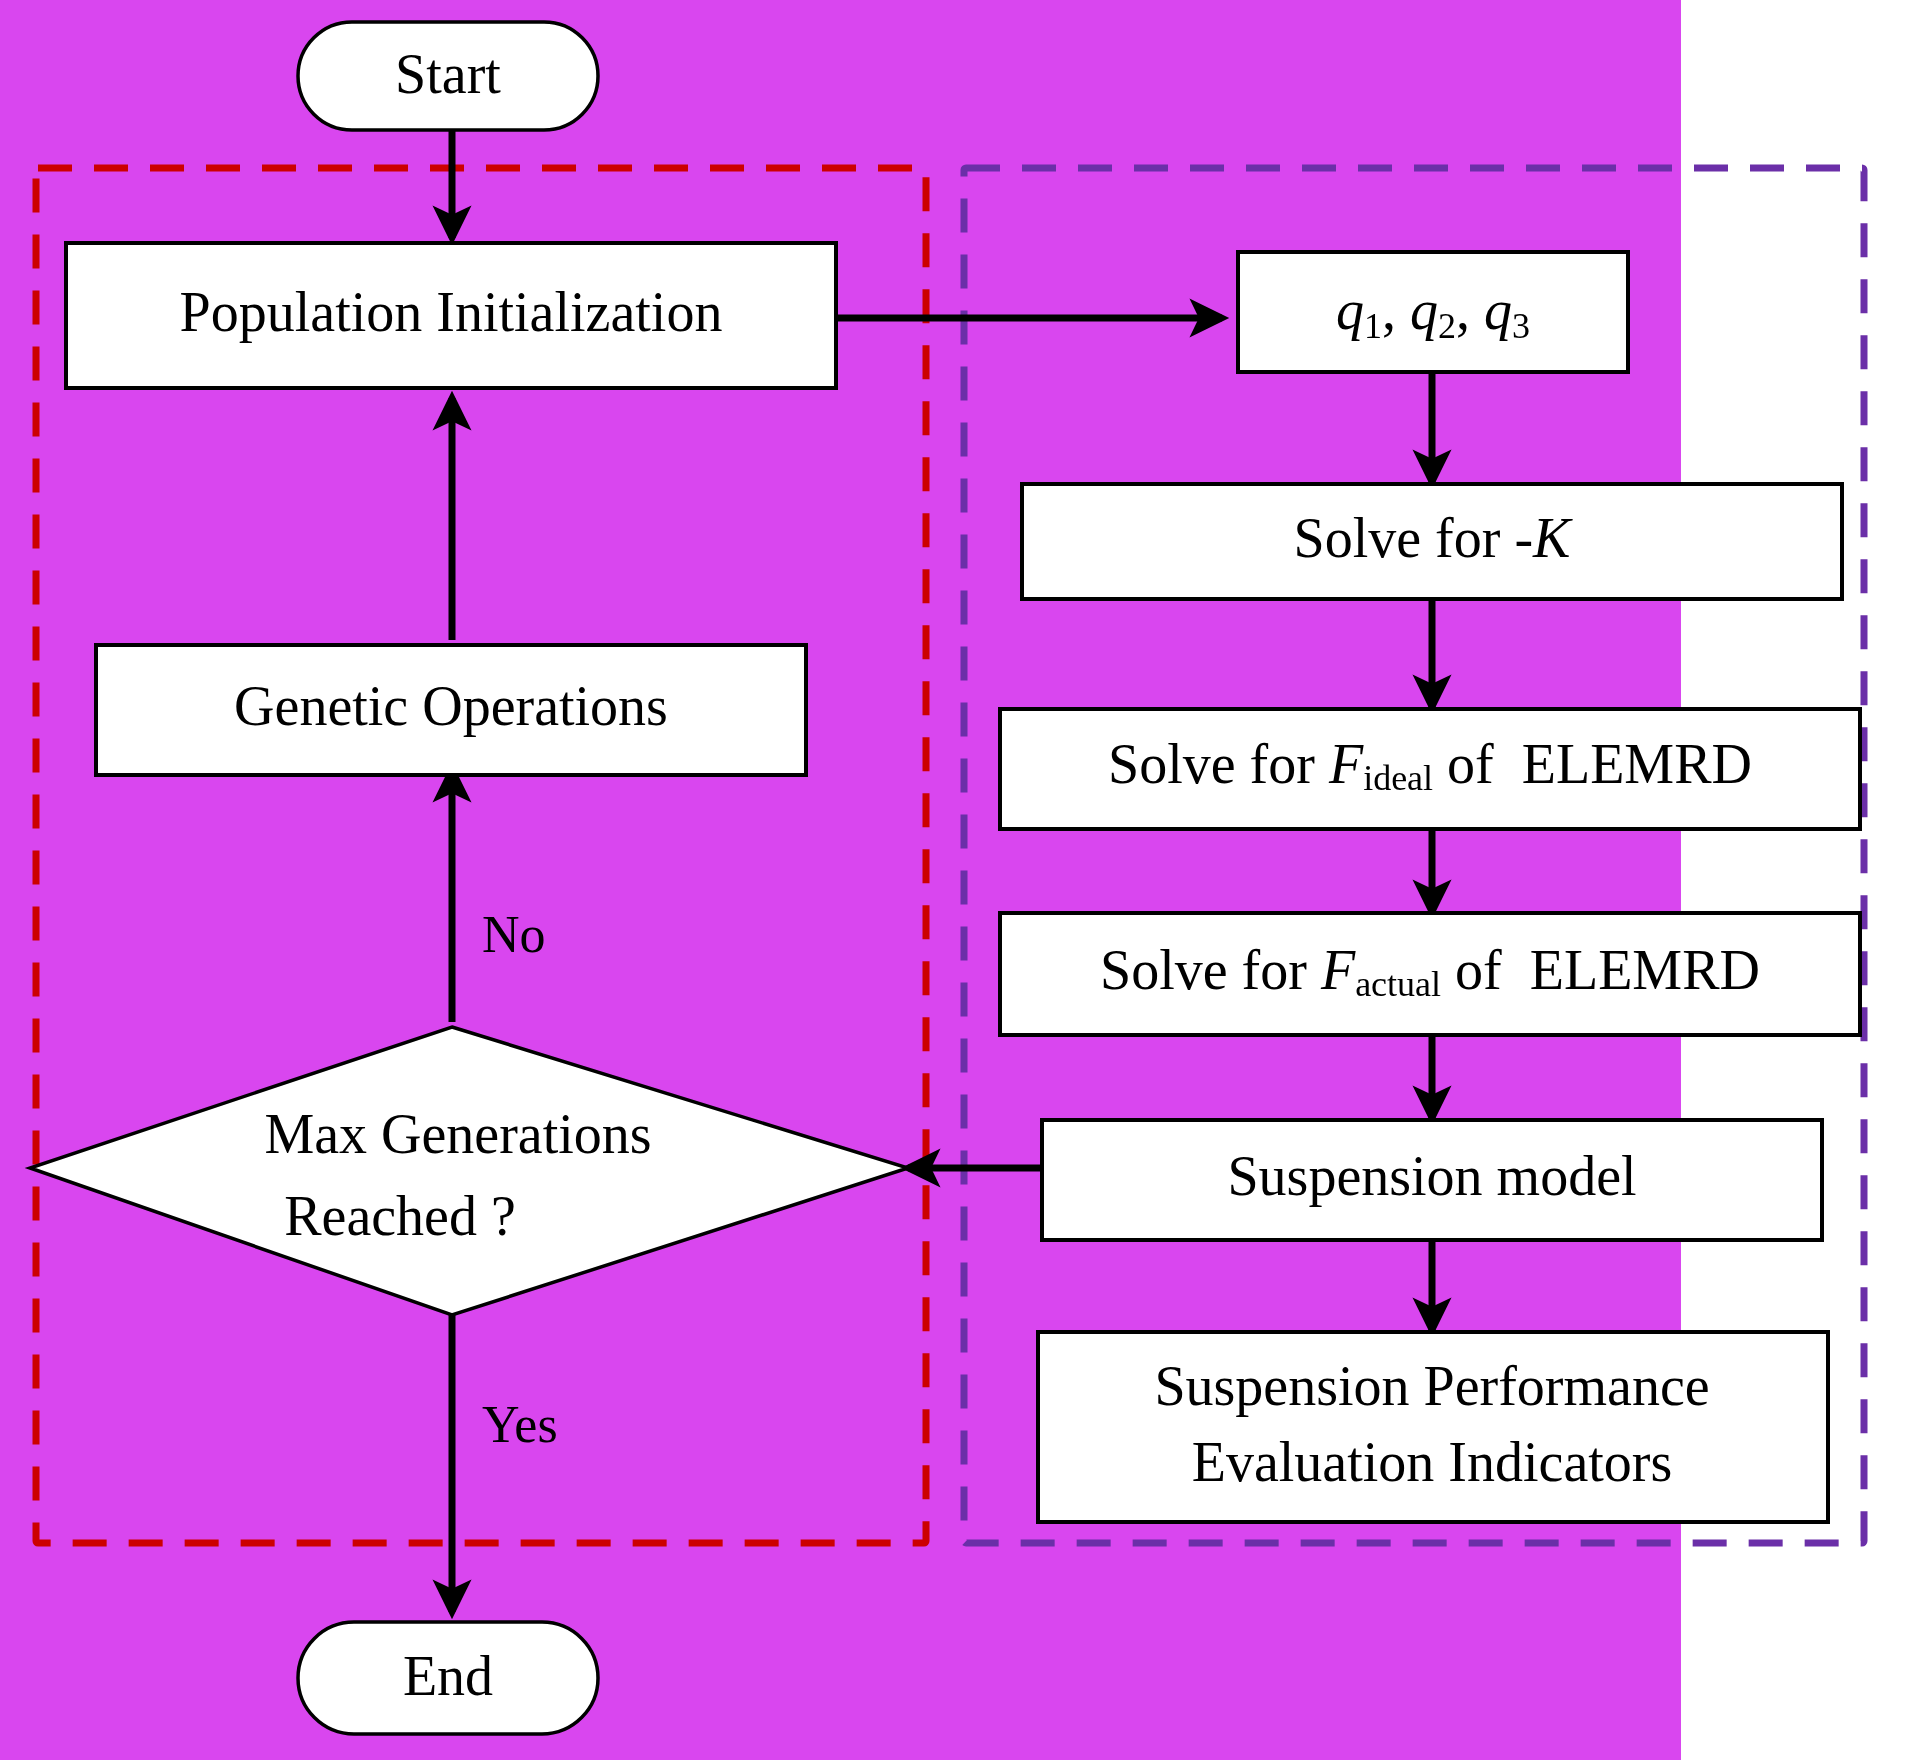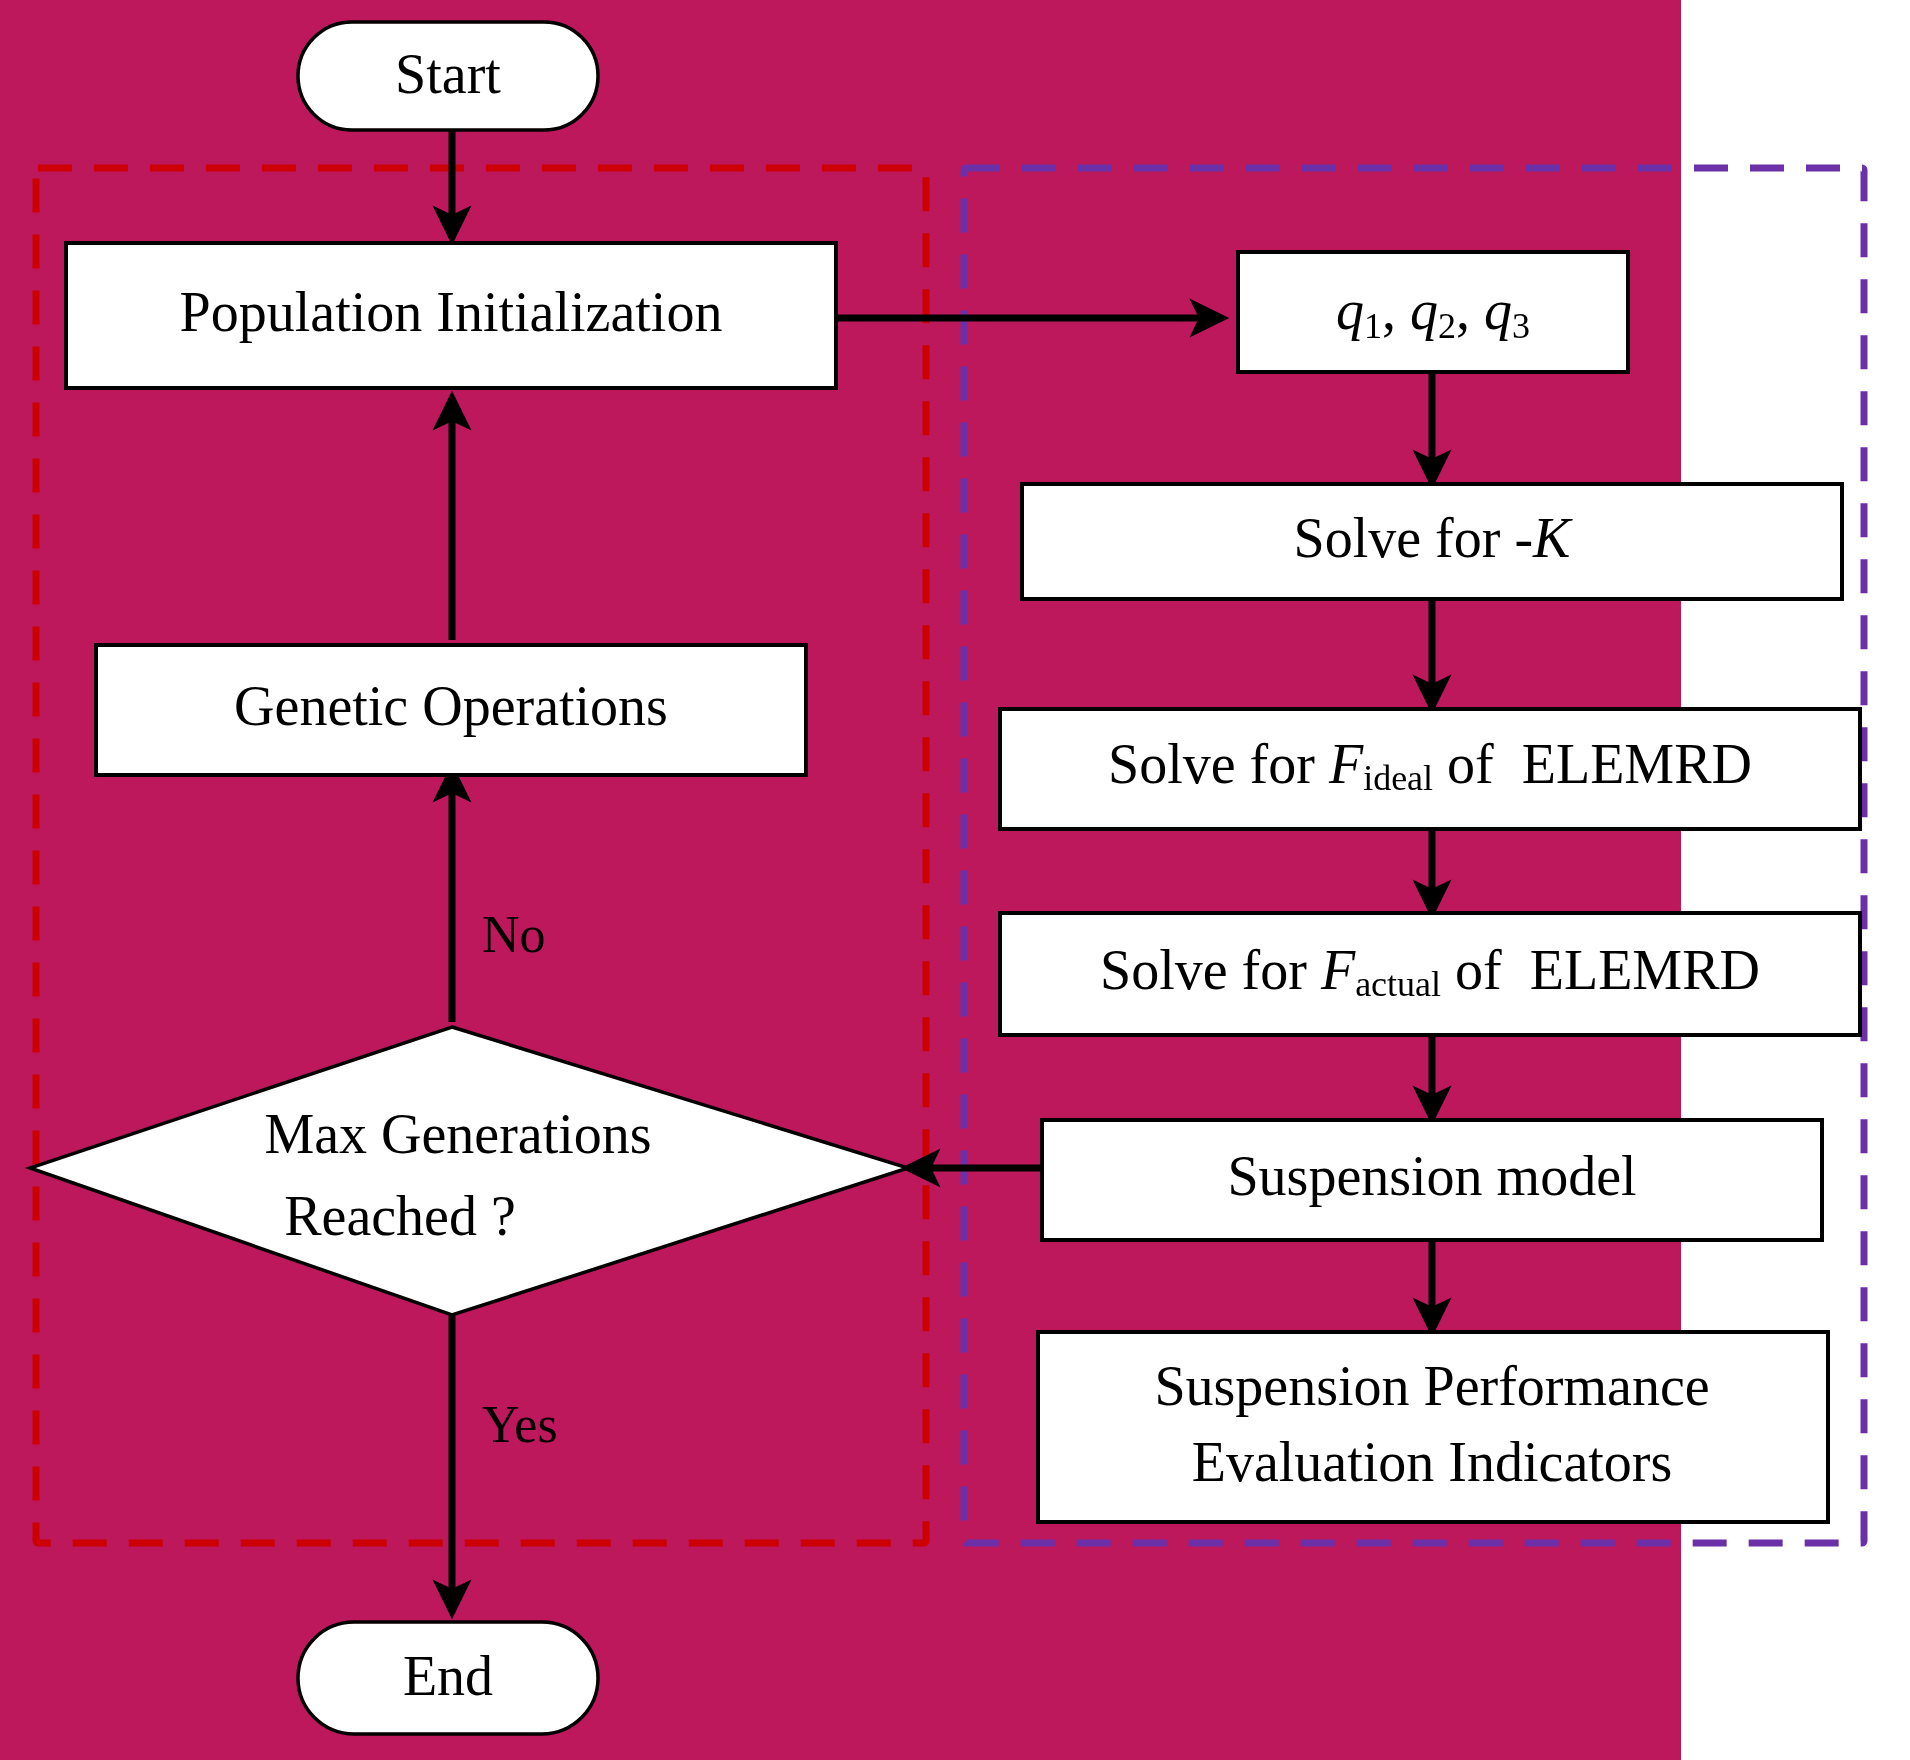--- a/index.html
+++ b/index.html
@@ -10,21 +10,21 @@
   body {
     width: 1910px;
     height: 1760px;
     font-family: "Liberation Serif", "DejaVu Serif", serif;
     overflow: hidden;
   }
   #canvas {
     position: relative;
     width: 1681px;
     height: 1760px;
-    background: #be185d;
+    background: #d946ef;
   }
   svg#diagram {
     position: absolute;
     top: 0;
     left: 0;
     width: 1910px;
     height: 1760px;
   }
   .node-shape {
     fill: #ffffff;

